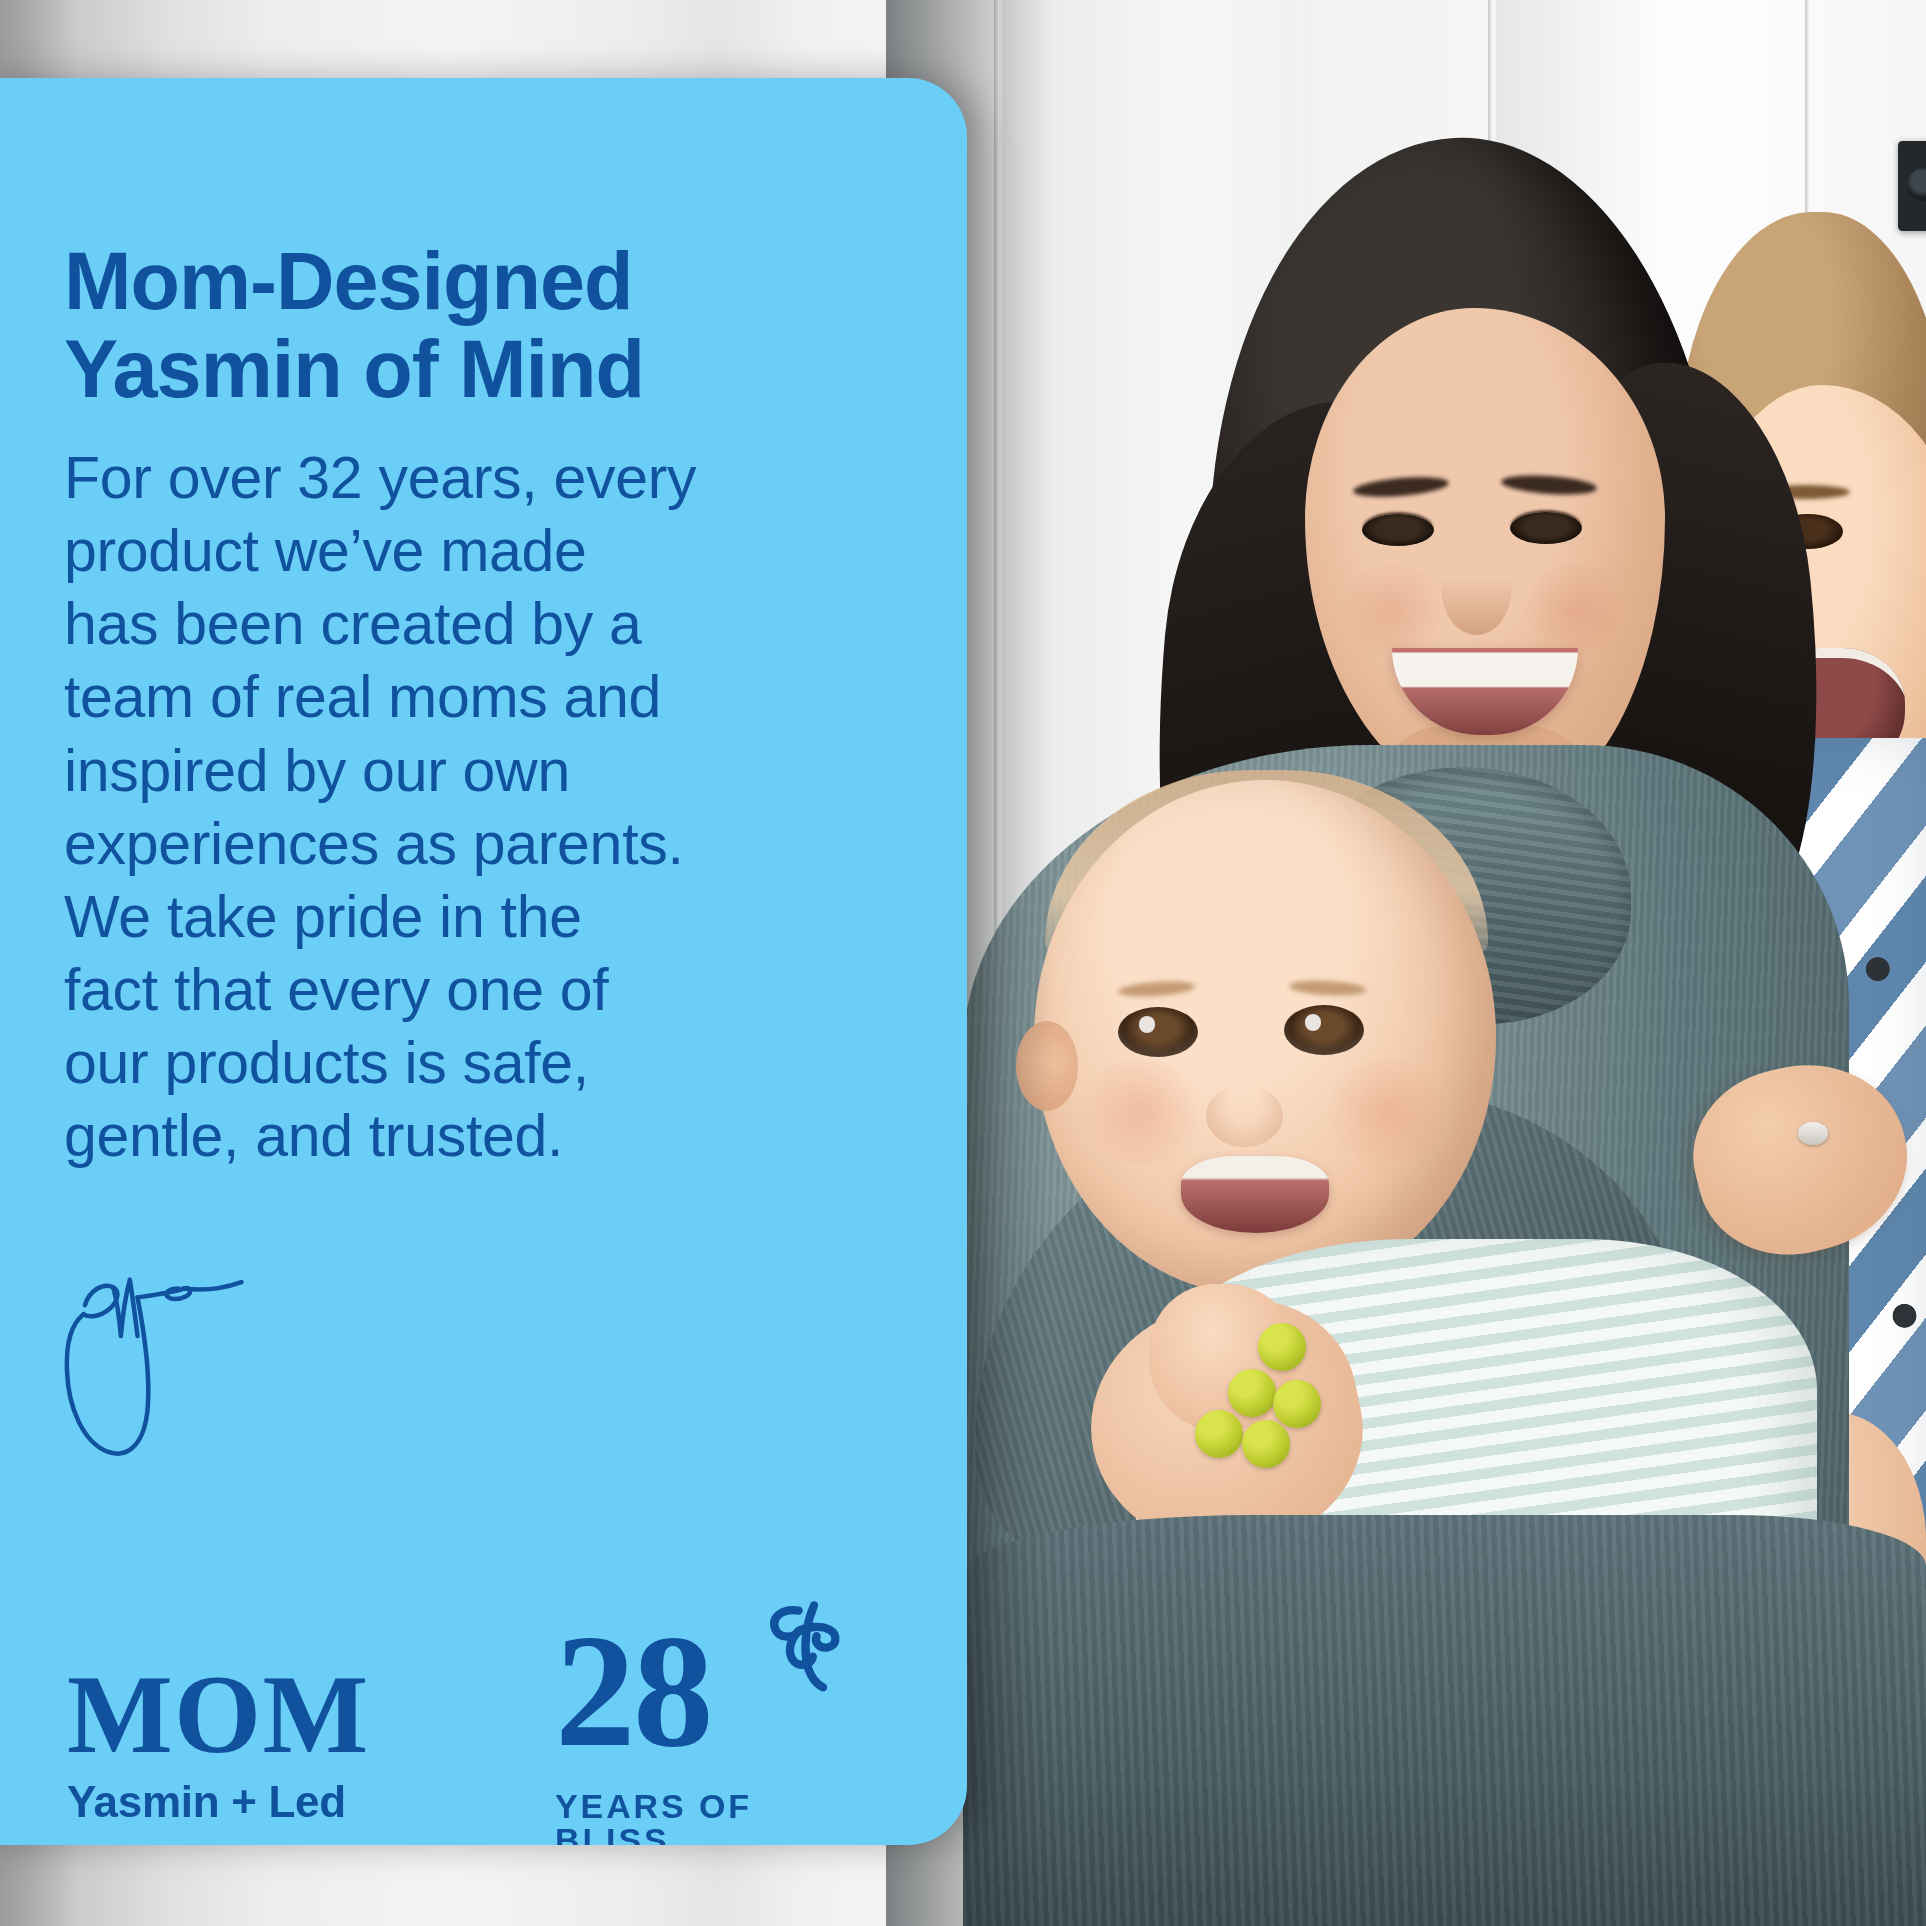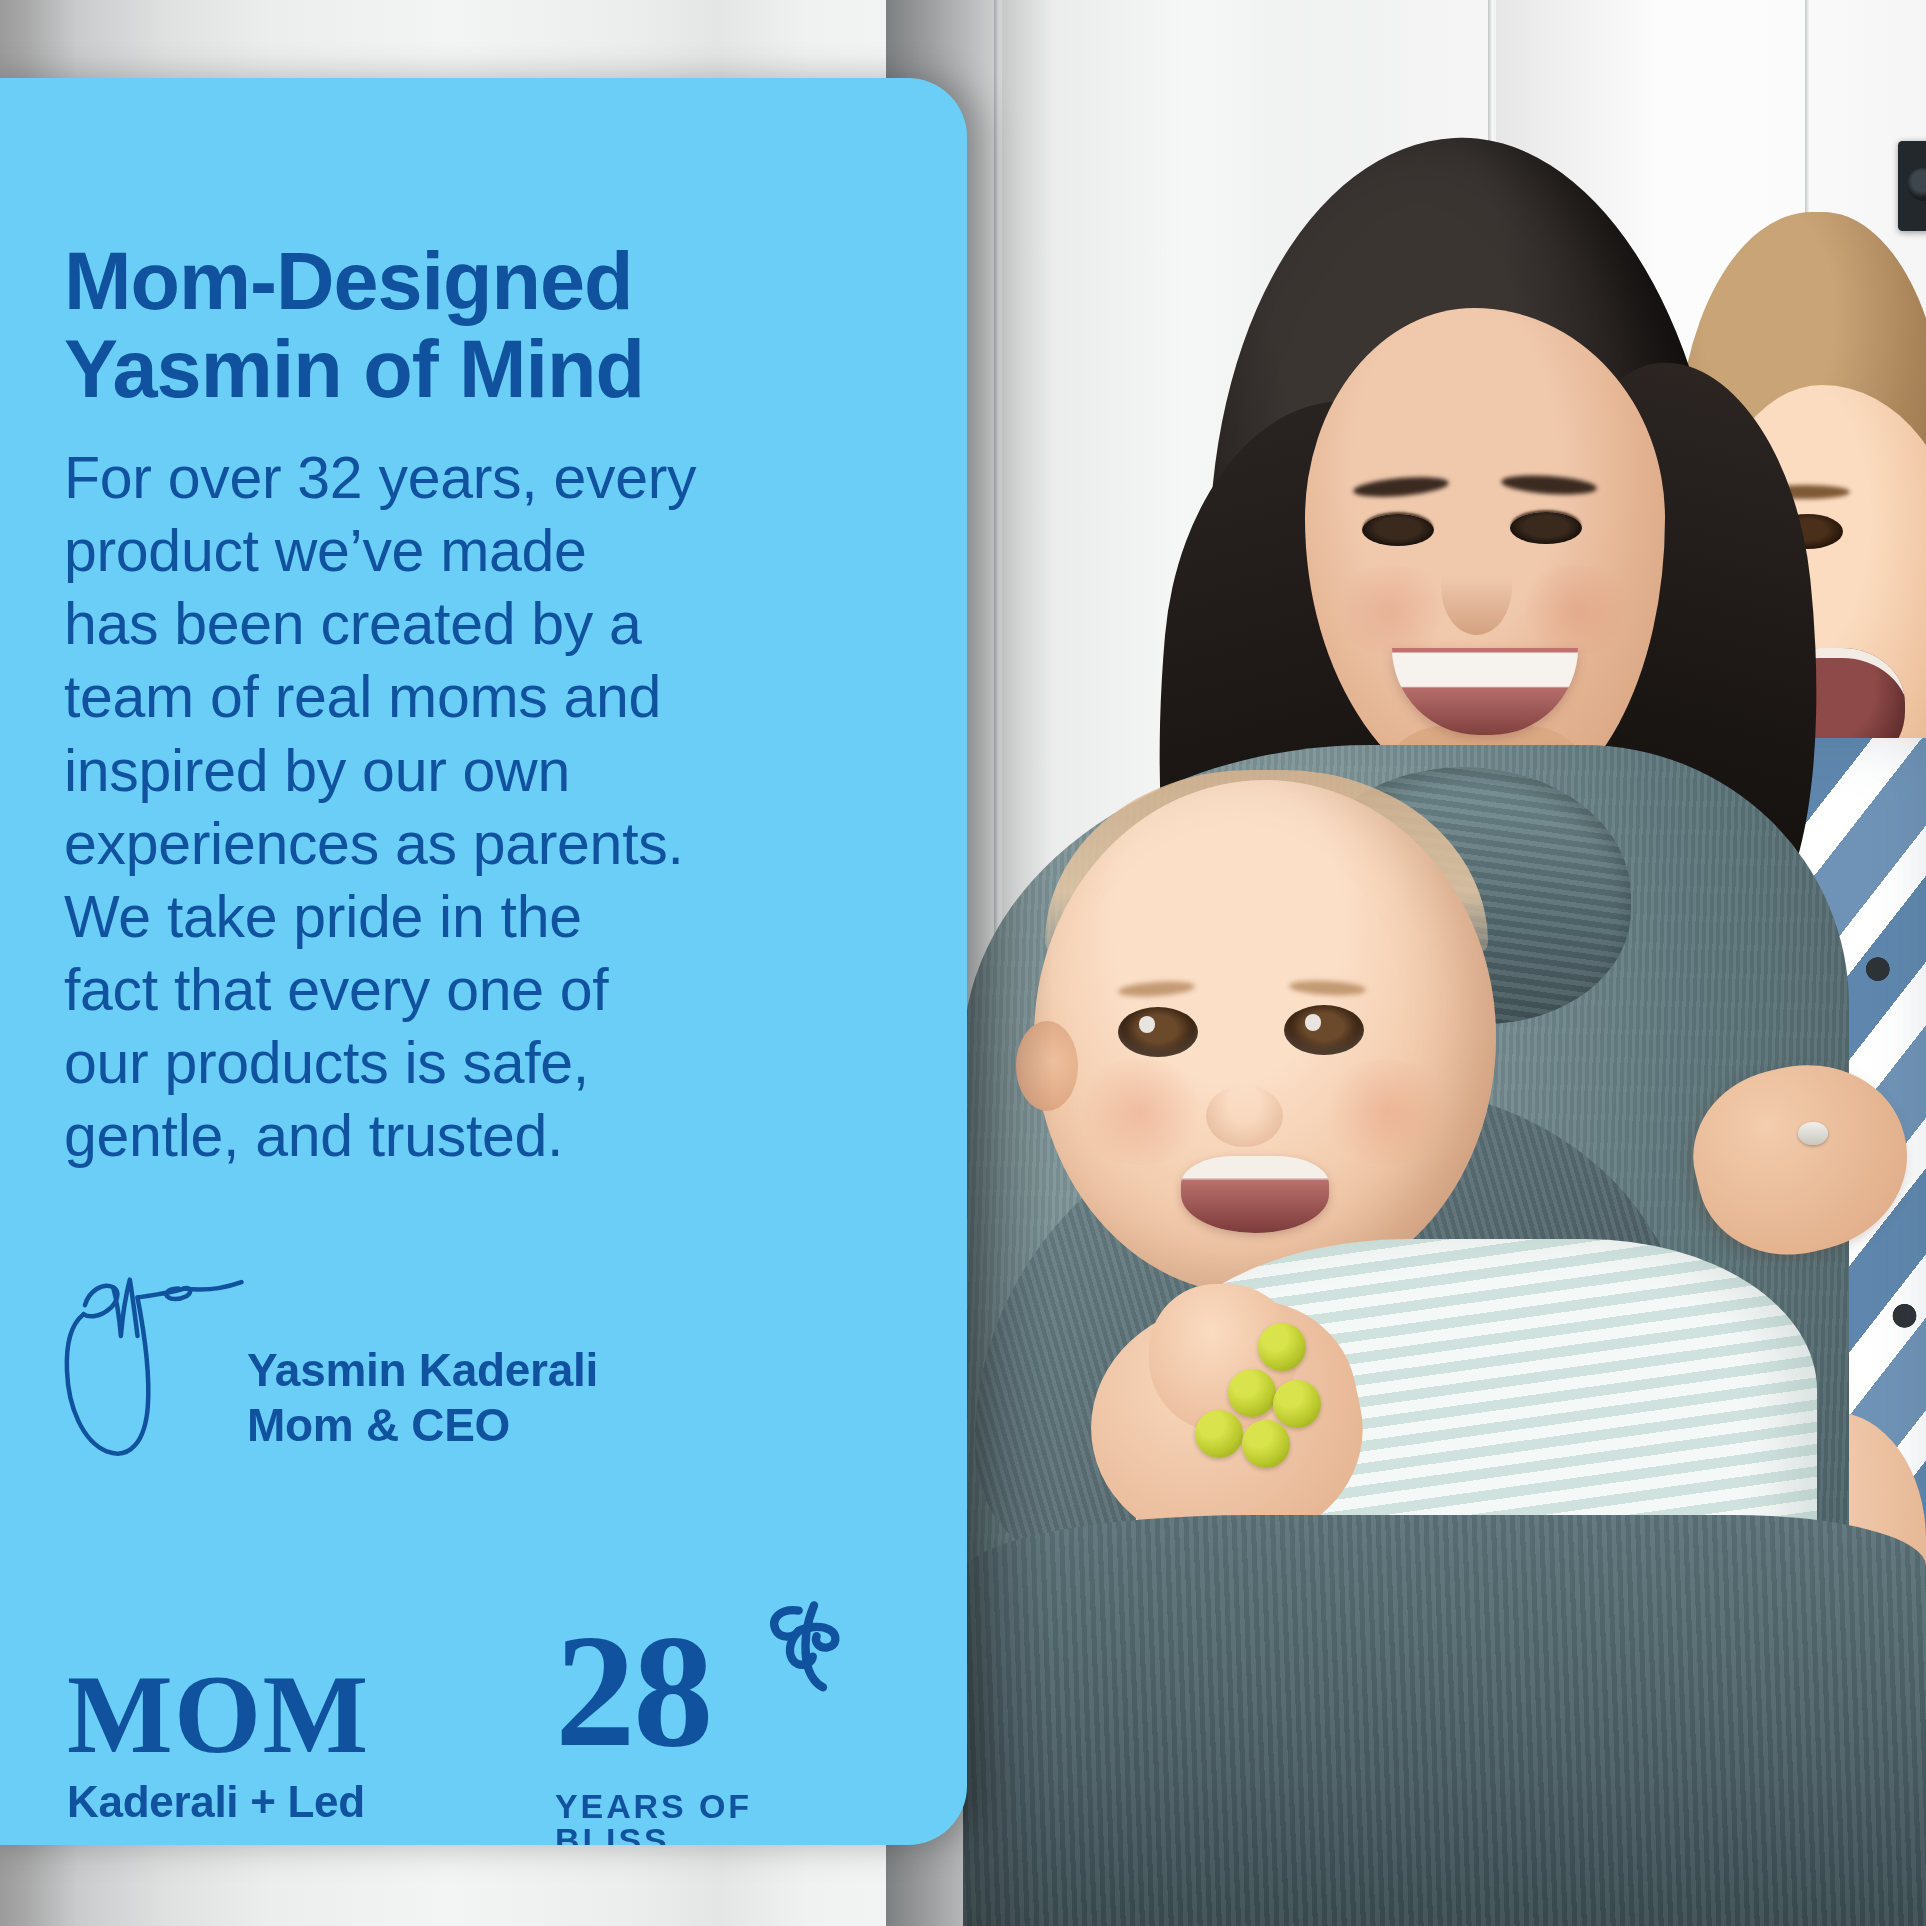--- a/index.html
+++ b/index.html
@@ -582,28 +582,26 @@
       <div class="sig-block">
         <svg class="sig-svg" width="186" height="193" viewBox="0 0 290 300">
           <g fill="none" stroke="#11529F" stroke-width="7" stroke-linecap="round" stroke-linejoin="round">
             <path d="M42 56 C48 34, 70 20, 86 28 C98 34, 92 52, 80 62 C66 74, 48 76, 40 70"></path>
             <path d="M86 28 C92 50, 96 80, 98 104 C100 80, 104 46, 112 16 C116 40, 120 72, 124 104"></path>
             <path d="M124 44 C150 40, 178 36, 196 30 C206 27, 210 36, 200 42 C188 48, 176 48, 170 42 C166 36, 174 30, 188 30"></path>
             <path d="M196 30 C226 34, 258 30, 286 20"></path>
             <path d="M40 70 C22 84, 12 112, 14 158 C16 214, 38 268, 76 284 C112 298, 136 268, 140 214 C144 160, 134 96, 124 44"></path>
           </g>
         </svg>
-        <div class="attrib">Yasmin Kaderali
-Mom &amp; CEO</div>
       </div>
 
       <div class="logo-row">
         <div class="mom-logo">
           <div class="mom-word">MOM</div>
-          <div class="mom-sub">Kaderali + Led</div>
+          <div class="mom-sub">Yasmin + Led</div>
         </div>
 
         <div class="badge-25">
           <svg class="butterfly" width="96" height="96" viewBox="0 0 150 150">
             <g fill="none" stroke="#11529F" stroke-width="13" stroke-linecap="round" stroke-linejoin="round">
               <path d="M62 18 C34 14, 18 30, 26 48 C32 62, 54 62, 62 50"></path>
               <path d="M62 50 C74 44, 96 40, 110 48 C124 56, 122 74, 106 76 C94 77, 86 68, 90 58"></path>
               <path d="M86 10 C74 38, 70 66, 74 96 C78 122, 92 134, 100 138"></path>
               <path d="M62 50 C50 62, 44 80, 52 94 C60 108, 82 104, 84 90"></path>
             </g>

